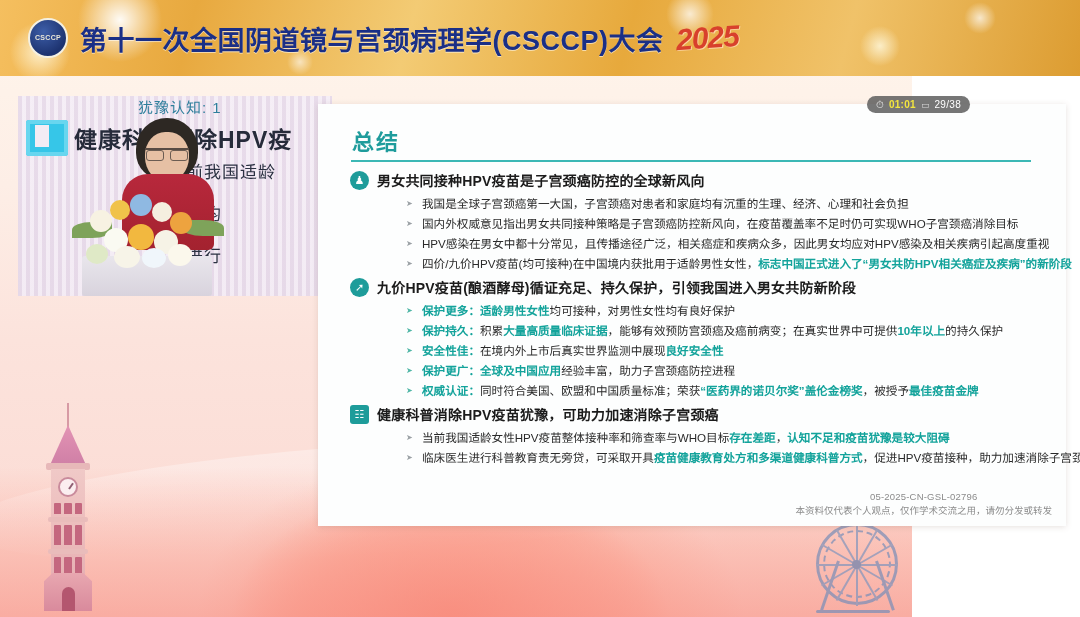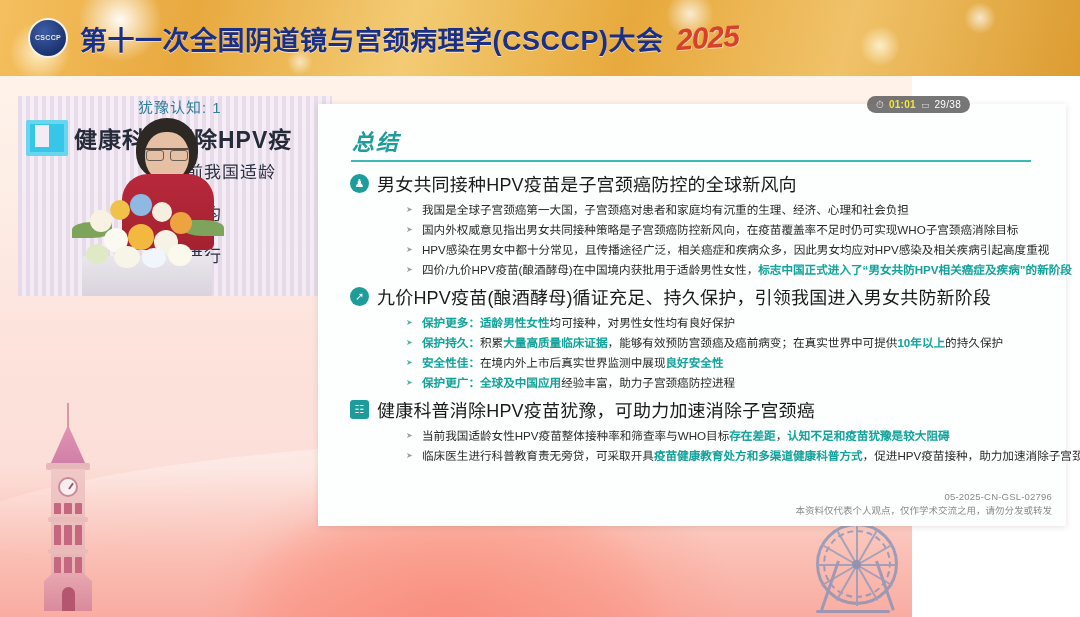--- a/index.html
+++ b/index.html
@@ -223,55 +223,55 @@
     display: flex; align-items: center; gap: 5px;
     font-size: 10px; color: #ffffff;
   }
   .pill .clock-glyph { font-size: 10px; color: #e2e2e2; }
   .pill .time { color: #f2e53f; font-weight: bold; letter-spacing: .3px; }
   .pill .page-glyph { font-size: 9px; color: #d8d8d8; }
   .pill .pages { color: #ffffff; letter-spacing: .3px; }
 
   .slide-title {
     position: absolute; left: 34px; top: 20px;
-    font-size: 22px; font-weight: bold; color: #1f9c9c; letter-spacing: 2px; font-style: italic;
+    font-size: 22px; font-weight: bold; color: #1f9c9c; letter-spacing: 2px;
   }
   .title-rule {
     position: absolute; left: 33px; top: 56px; width: 680px; height: 2px;
     background: #3cb8b5;
   }
 
   .body { position: absolute; left: 18px; top: 66px; width: 716px; }
 
   .sec { margin-bottom: 3px; }
   .sec-head { display: flex; align-items: center; gap: 8px; padding-left: 14px; margin-bottom: 4px; }
   .sec-icon {
     width: 19px; height: 19px; border-radius: 50%;
     background: #1e9c9a; flex: none;
     display: flex; align-items: center; justify-content: center;
     color: #ffffff; font-size: 11px; line-height: 1;
   }
   .sec-icon.sq { border-radius: 3px; }
-  .sec-title { font-size: 18px; font-weight: normal; color: #1b1b1b; letter-spacing: .2px; }
+  .sec-title { font-size: 14px; font-weight: bold; color: #1b1b1b; letter-spacing: .2px; }
 
   ul.bullets { list-style: none; margin: 0 0 0 70px; padding: 0; }
   ul.bullets li {
     position: relative; padding-left: 16px;
     font-size: 11.6px; color: #2a2a2a; line-height: 20px;
     white-space: nowrap; letter-spacing: 0;
   }
   ul.bullets li::before {
     content: "\27A4"; position: absolute; left: 0; top: 0;
     font-size: 8px; color: #9aa0a4; line-height: 20px;
   }
   ul.bullets.sub li::before { color: #4fb6a6; }
   .hl { color: #13a39b; font-weight: bold; }
 
   .footer {
-    position: absolute; right: 14px; bottom: 8px; text-align: right;
+    position: absolute; right: 14px; bottom: 8px; text-align: center;
     color: #8b8b8b; line-height: 1.45;
   }
   .footer .code { font-size: 9.5px; letter-spacing: .2px; }
   .footer .disc { font-size: 9.5px; }
 </style>
 </head>
 <body>
 
 <div id="root">
 
@@ -391,34 +391,35 @@
 
       <div class="sec">
         <div class="sec-head">
           <span class="sec-icon">♟</span>
           <span class="sec-title">男女共同接种HPV疫苗是子宫颈癌防控的全球新风向</span>
         </div>
         <ul class="bullets">
             <li><span>我国是全球子宫颈癌第一大国，子宫颈癌对患者和家庭均有沉重的生理、经济、心理和社会负担</span></li>
             <li><span>国内外权威意见指出男女共同接种策略是子宫颈癌防控新风向，在疫苗覆盖率不足时仍可实现WHO子宫颈癌消除目标</span></li>
             <li><span>HPV感染在男女中都十分常见，且传播途径广泛，相关癌症和疾病众多，因此男女均应对HPV感染及相关疾病引起高度重视</span></li>
-            <li><span>四价/九价HPV疫苗(酿酒酵母)在中国境内获批用于适龄男性女性，</span><span class="hl">标志中国正式进入了“男女共防HPV相关癌症及疾病”的新阶段</span></li>
+            <li><span>四价/九价HPV疫苗(均可接种)在中国境内获批用于适龄男性女性，</span><span class="hl">标志中国正式进入了“男女共防HPV相关癌症及疾病”的新阶段</span></li>
           </ul>
       </div>
 
       <div class="sec">
         <div class="sec-head">
           <span class="sec-icon">➚</span>
           <span class="sec-title">九价HPV疫苗(酿酒酵母)循证充足、持久保护，引领我国进入男女共防新阶段</span>
         </div>
         <ul class="bullets sub">
             <li><span class="hl">保护更多：</span><span class="hl">适龄男性女性</span><span>均可接种，对男性女性均有良好保护</span></li>
             <li><span class="hl">保护持久：</span><span>积累</span><span class="hl">大量高质量临床证据</span><span>，能够有效预防宫颈癌及癌前病变；在真实世界中可提供</span><span class="hl">10年以上</span><span>的持久保护</span></li>
             <li><span class="hl">安全性佳：</span><span>在境内外上市后真实世界监测中展现</span><span class="hl">良好安全性</span></li>
             <li><span class="hl">保护更广：</span><span class="hl">全球及中国应用</span><span>经验丰富，助力子宫颈癌防控进程</span></li>
+            <li><span class="hl">权威认证：</span><span>同时符合美国、欧盟和中国质量标准；荣获</span><span class="hl">“医药界的诺贝尔奖”盖伦金榜奖</span><span>，被授予</span><span class="hl">最佳疫苗金牌</span></li>
           </ul>
       </div>
 
       <div class="sec">
         <div class="sec-head">
           <span class="sec-icon sq">☷</span>
           <span class="sec-title">健康科普消除HPV疫苗犹豫，可助力加速消除子宫颈癌</span>
         </div>
         <ul class="bullets">
             <li><span>当前我国适龄女性HPV疫苗整体接种率和筛查率与WHO目标</span><span class="hl">存在差距</span><span>，</span><span class="hl">认知不足和疫苗犹豫是较大阻碍</span></li>

